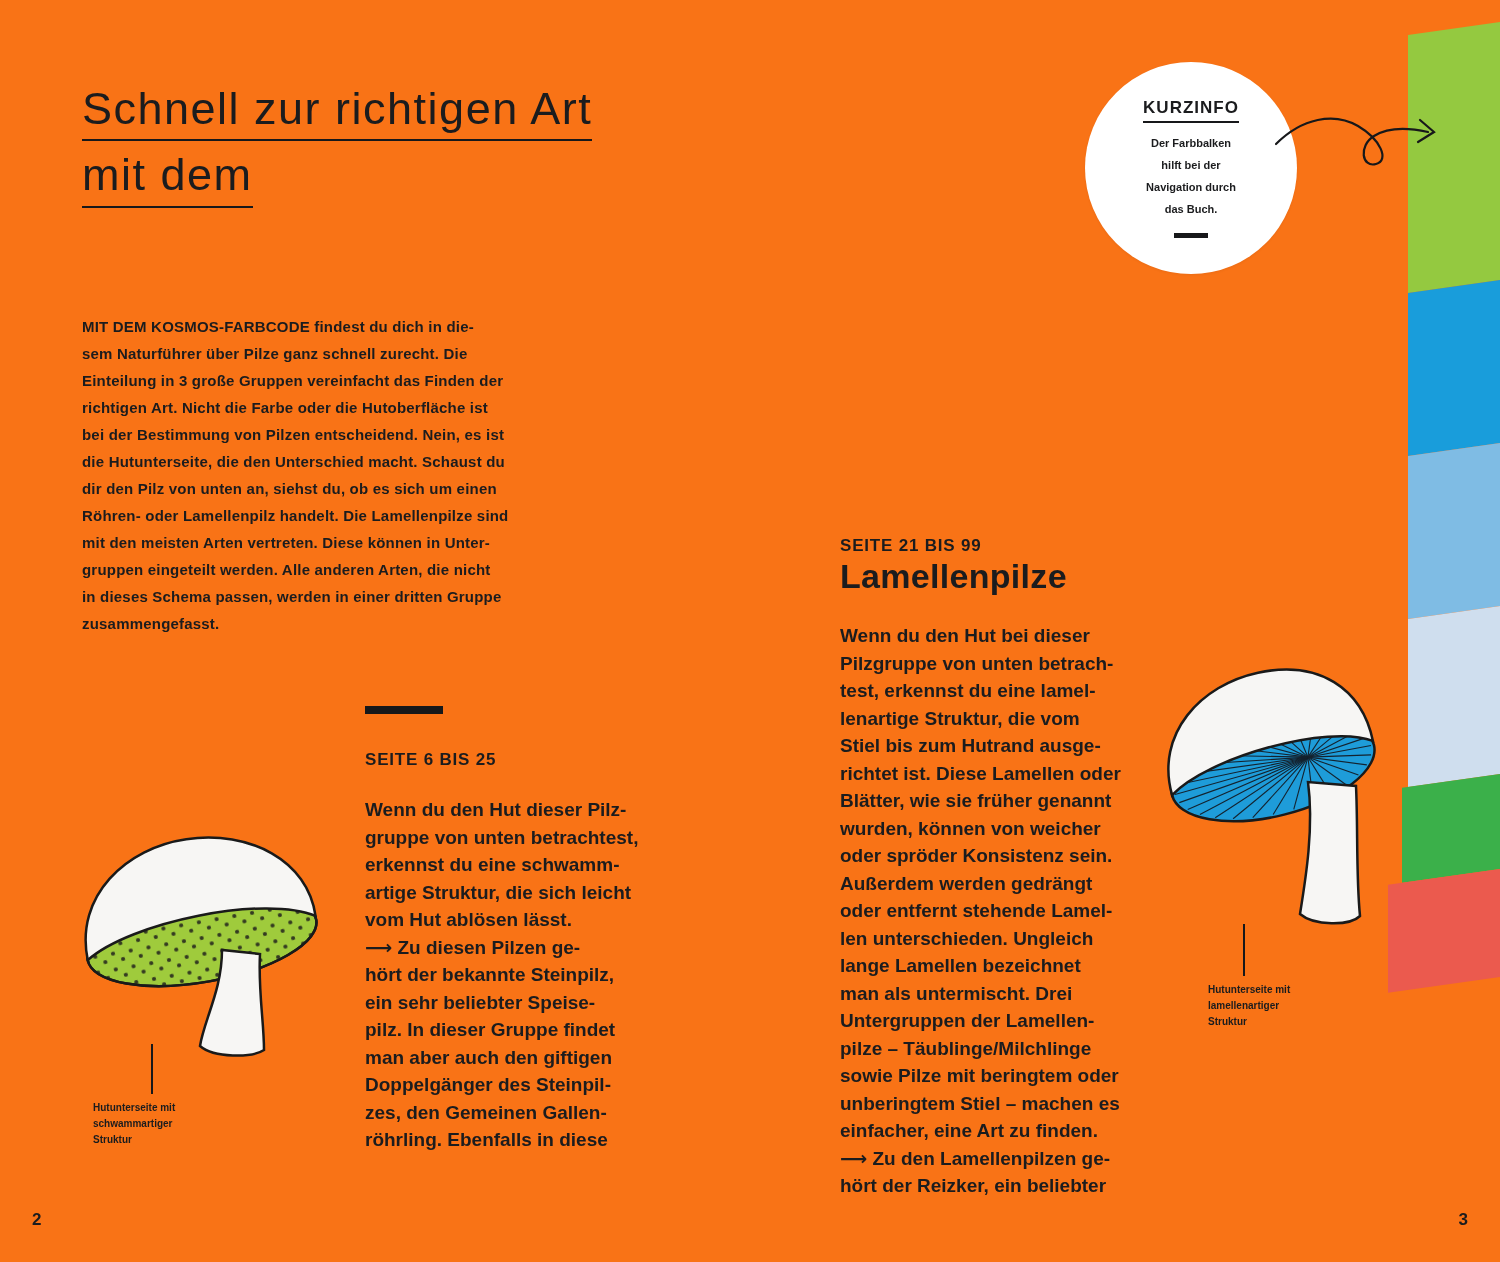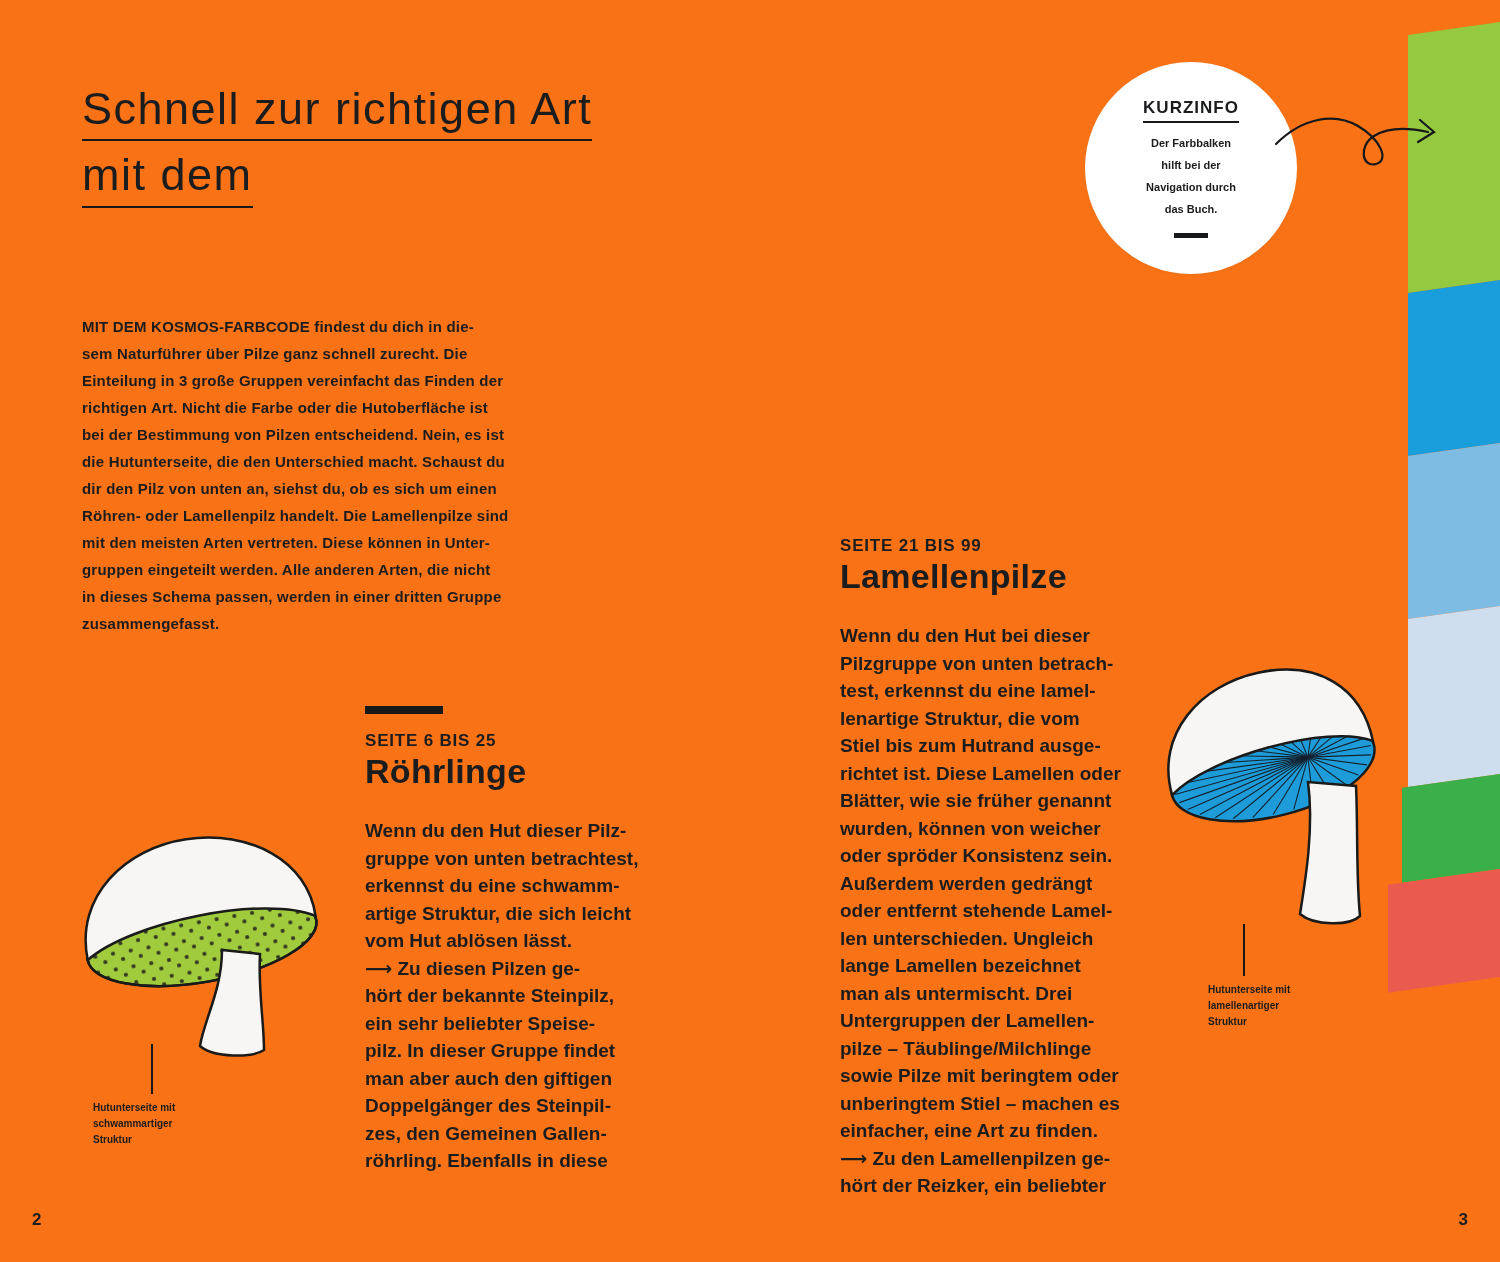--- a/index.html
+++ b/index.html
@@ -21,21 +21,21 @@
   
   .preline{white-space:pre-line;}
   .intro{
     position:absolute;left:82px;top:313px;width:680px;
     font-size:15px;font-weight:700;line-height:27px;letter-spacing:.2px;
   }
   .section{position:absolute;}
   .sec-roehrlinge{left:365px;top:706px;width:330px;}
   .sec-lamellen{left:840px;top:536px;width:360px;}
   .rule{width:78px;height:8px;background:#17181a;}
-  .sec-label{margin-top:17px;font-size:17px;font-weight:800;letter-spacing:.8px;}
+  .sec-label{margin-top:36px;font-size:17px;font-weight:800;letter-spacing:.8px;}
   .sec-lamellen .sec-label{margin-top:0;}
   .sec-head{margin-top:1px;font-size:34px;font-weight:800;letter-spacing:.3px;}
   .sec-body{margin-top:26px;font-size:19px;font-weight:700;line-height:27.5px;}
   .cont-col{
     position:absolute;left:840px;top:311px;width:380px;
     font-size:19px;font-weight:500;line-height:27.5px;
   }
   .caption{position:absolute;font-size:10px;font-weight:700;line-height:16px;}
   .caption-left{left:93px;top:1100px;}
   .caption-right{left:1208px;top:982px;}
@@ -98,21 +98,20 @@
 dir den Pilz von unten an, siehst du, ob es sich um einen
 Röhren- oder Lamellenpilz handelt. Die Lamellenpilze sind
 mit den meisten Arten vertreten. Diese können in Unter-
 gruppen eingeteilt werden. Alle anderen Arten, die nicht
 in dieses Schema passen, werden in einer dritten Gruppe
 zusammengefasst.</div>
 
   <div class="section sec-roehrlinge">
     <div class="rule"></div>
     <div class="sec-label">SEITE 6 BIS 25</div>
-    <div class="sec-head">Röhrlinge</div>
     <div class="sec-body preline">Wenn du den Hut dieser Pilz-
 gruppe von unten betrachtest,
 erkennst du eine schwamm-
 artige Struktur, die sich leicht
 vom Hut ablösen lässt.
 ⟶ Zu diesen Pilzen ge-
 hört der bekannte Steinpilz,
 ein sehr beliebter Speise-
 pilz. In dieser Gruppe findet
 man aber auch den giftigen

